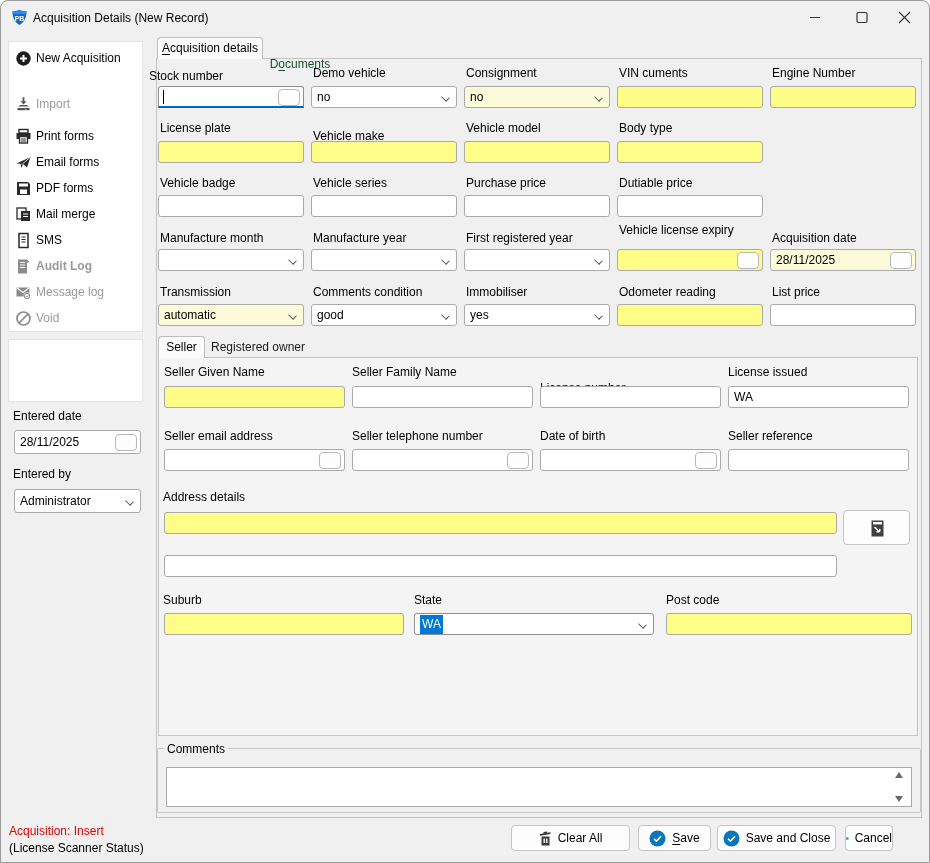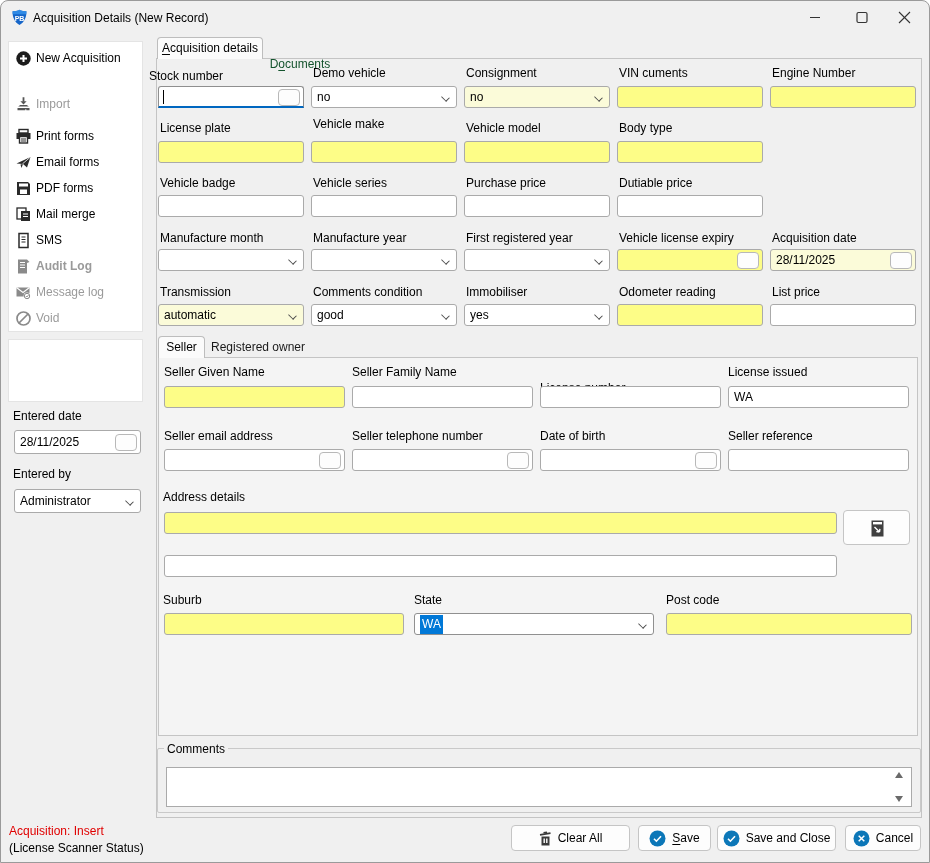--- a/index.html
+++ b/index.html
@@ -138,21 +138,21 @@
 <div class="lbl" style="left:312px;top:65px;">Demo vehicle</div>
 <div class="txt" style="left:310px;top:85px;width:146px;">no<span class="chev"></span></div>
 <div class="lbl" style="left:465px;top:65px;">Consignment</div>
 <div class="txt ypale" style="left:463px;top:85px;width:146px;">no<span class="chev"></span></div>
 <div class="lbl" style="left:618px;top:65px;">VIN cuments</div>
 <div class="txt yel" style="left:616px;top:85px;width:146px;"></div>
 <div class="lbl" style="left:771px;top:65px;">Engine Number</div>
 <div class="txt yel" style="left:769px;top:85px;width:146px;"></div>
 <div class="lbl" style="left:159px;top:120px;">License plate</div>
 <div class="txt yel" style="left:157px;top:140px;width:146px;"></div>
-<div class="lbl" style="left:312px;top:116px;text-align:center;">Vehicle make</div>
+<div class="lbl" style="left:312px;top:128px;text-align:center;">Vehicle make</div>
 <div class="txt yel" style="left:310px;top:140px;width:146px;"></div>
 <div class="lbl" style="left:465px;top:120px;">Vehicle model</div>
 <div class="txt yel" style="left:463px;top:140px;width:146px;"></div>
 <div class="lbl" style="left:618px;top:120px;">Body type</div>
 <div class="txt yel" style="left:616px;top:140px;width:146px;"></div>
 <div class="lbl" style="left:159px;top:175px;">Vehicle badge</div>
 <div class="txt" style="left:157px;top:194px;width:146px;"></div>
 <div class="lbl" style="left:312px;top:175px;">Vehicle series</div>
 <div class="txt" style="left:310px;top:194px;width:146px;"></div>
 <div class="lbl" style="left:465px;top:175px;">Purchase price</div>
@@ -164,21 +164,21 @@
       <span class="chev"></span>
     </div>
 <div class="lbl" style="left:312px;top:230px;">Manufacture year</div>
 <div class="txt" style="left:310px;top:248px;width:146px;">
       <span class="chev"></span>
     </div>
 <div class="lbl" style="left:465px;top:230px;">First registered year</div>
 <div class="txt" style="left:463px;top:248px;width:146px;">
       <span class="chev"></span>
     </div>
-<div class="lbl" style="left:618px;top:230px;">Vehicle license expiry</div>
+<div class="lbl" style="left:618px;top:222px;">Vehicle license expiry</div>
 <div class="txt yel" style="left:616px;top:248px;width:146px;">
       <span class="sbtn" style="right:3px;"></span>
     </div>
 <div class="lbl" style="left:771px;top:230px;">Acquisition date</div>
 <div class="txt ypale" style="left:769px;top:248px;width:146px;">28/11/2025<span class="sbtn" style="right:3px;"></span></div>
 <div class="lbl" style="left:159px;top:284px;">Transmission</div>
 <div class="txt ypale" style="left:157px;top:303px;width:146px;">automatic<span class="chev"></span></div>
 <div class="lbl" style="left:312px;top:284px;">Comments condition</div>
 <div class="txt" style="left:310px;top:303px;width:146px;">good<span class="chev"></span></div>
 <div class="lbl" style="left:465px;top:284px;">Immobiliser</div>
@@ -255,19 +255,19 @@
       </svg>
       <span><u>S</u>ave</span>
     </div>
 <div class="btn" style="left:716px;top:824px;width:119px;">
       <svg width="17" height="17" viewBox="0 0 17 17">
         <circle cx="8.5" cy="8.5" r="8" fill="#0c77b8"></circle>
         <path d="M5 8.7l2.4 2.5 4.6-5" stroke="#fff" stroke-width="1.6" fill="none"></path>
       </svg>
       <span>Save and Close</span>
     </div>
-<div class="btn" style="left:844px;top:824px;width:76px;">
+<div class="btn" style="left:844px;top:824px;width:48px;">
       <svg width="17" height="17" viewBox="0 0 17 17">
         <circle cx="8.5" cy="8.5" r="8" fill="#0c77b8"></circle>
         <path d="M5.7 5.7l5.6 5.6M11.3 5.7l-5.6 5.6" stroke="#fff" stroke-width="1.5" fill="none"></path>
       </svg>
       <span>Cancel</span>
     </div>
 </div>
 </body></html>

